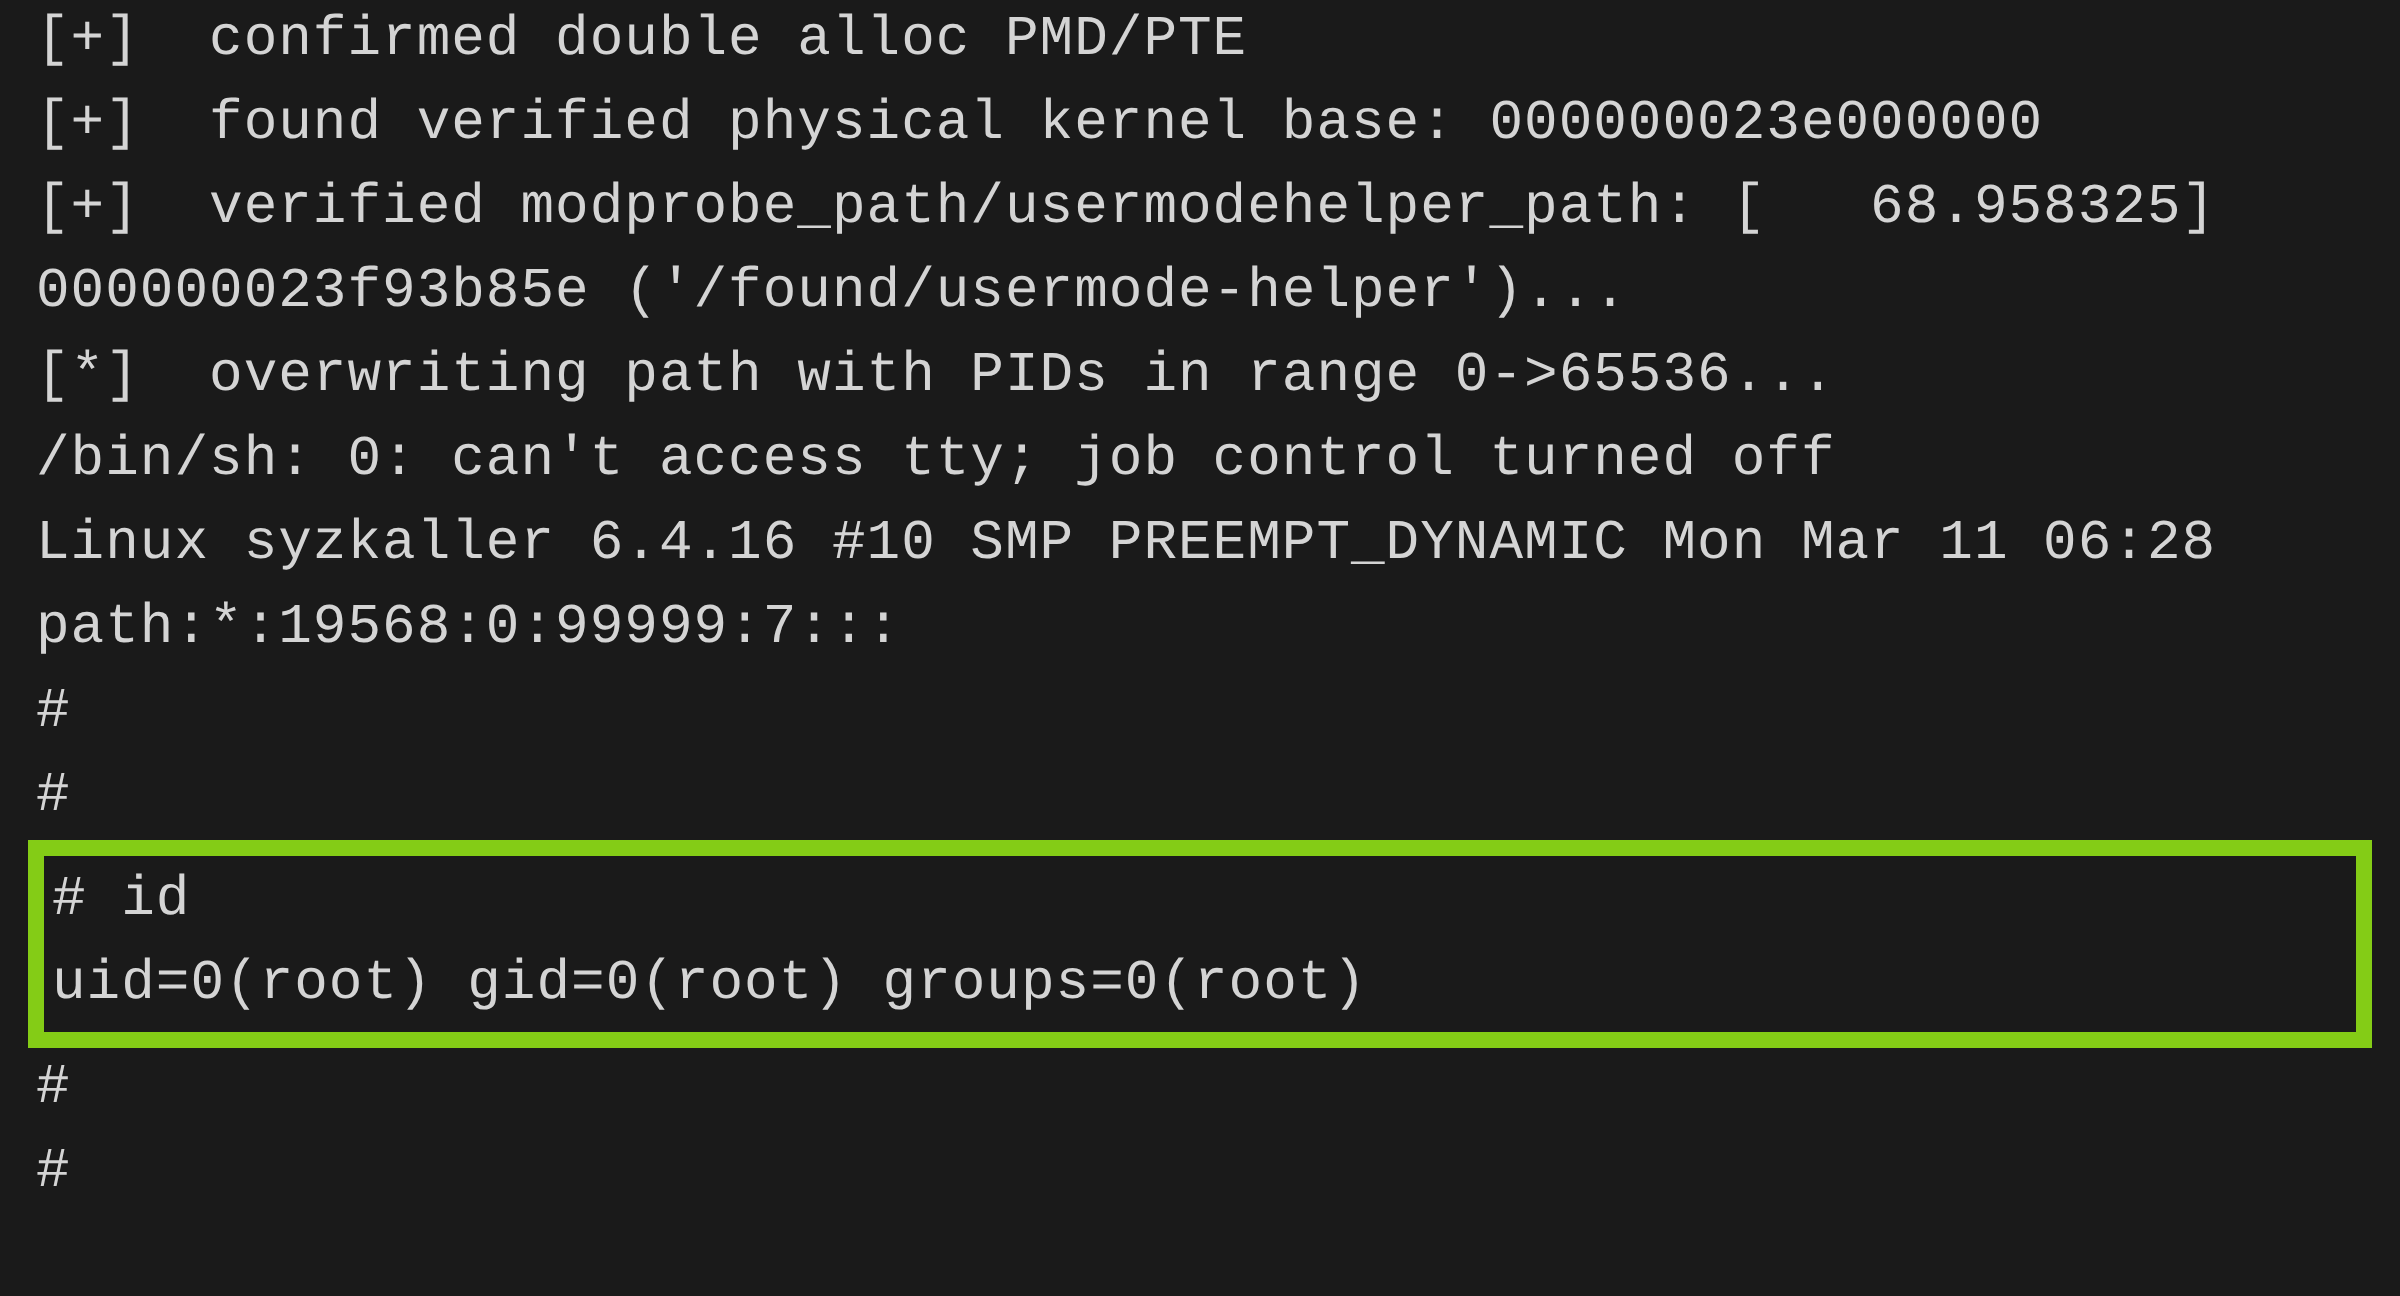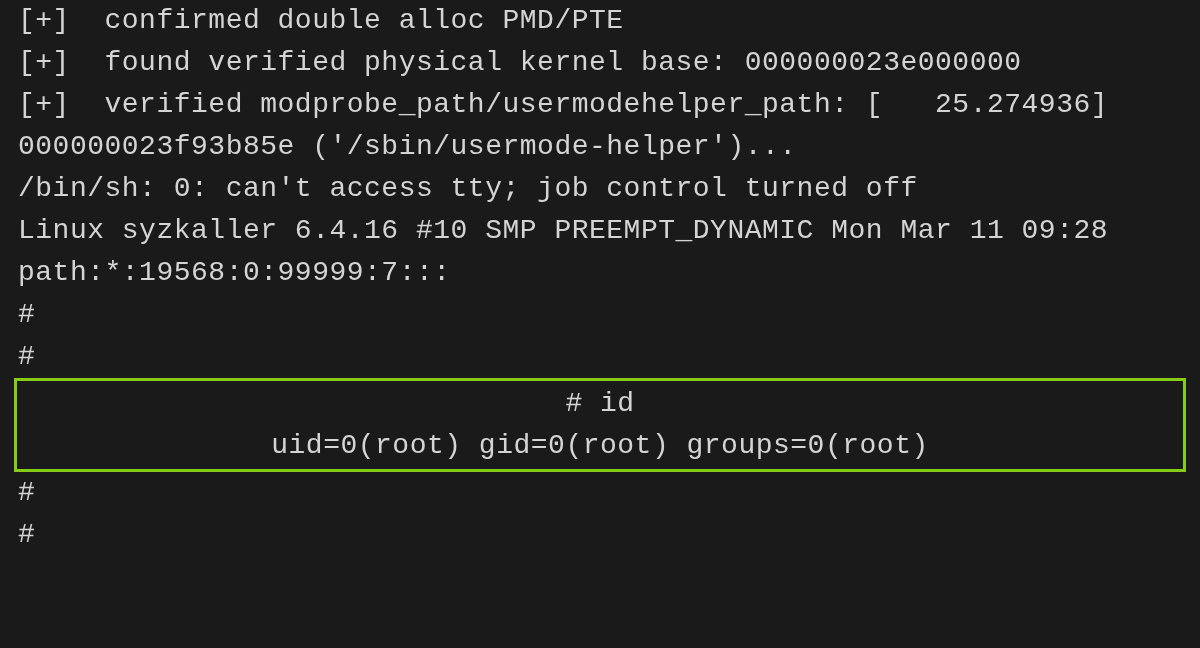--- a/index.html
+++ b/index.html
@@ -17,37 +17,37 @@
       width: 1200px;
       height: 648px;
       overflow: hidden;
       letter-spacing: 0.5px;
     }
     .terminal-line {
       white-space: pre;
       overflow: hidden;
     }
     .highlight-box {
-      border: 3px solid #84cc16;
+      border: 8px solid #84cc16;
       padding: 2px 4px;
       margin-left: -4px;
       margin-right: -4px;
-      text-align: center;
     }
   </style>
 </head>
 <body>
 
 <div>
   <div class="terminal-line">[+]  confirmed double alloc PMD/PTE</div>
   <div class="terminal-line">[+]  found verified physical kernel base: 000000023e000000</div>
-  <div class="terminal-line">[+]  verified modprobe_path/usermodehelper_path: [   25.274936]</div>
-  <div class="terminal-line">000000023f93b85e ('/sbin/usermode-helper')...</div>
+  <div class="terminal-line">[+]  verified modprobe_path/usermodehelper_path: [   68.958325]</div>
+  <div class="terminal-line">000000023f93b85e ('/found/usermode-helper')...</div>
+  <div class="terminal-line">[*]  overwriting path with PIDs in range 0-&gt;65536...</div>
   <div class="terminal-line">/bin/sh: 0: can't access tty; job control turned off</div>
-  <div class="terminal-line">Linux syzkaller 6.4.16 #10 SMP PREEMPT_DYNAMIC Mon Mar 11 09:28</div>
+  <div class="terminal-line">Linux syzkaller 6.4.16 #10 SMP PREEMPT_DYNAMIC Mon Mar 11 06:28</div>
   <div class="terminal-line">path:*:19568:0:99999:7:::</div>
   <div class="terminal-line">#</div>
   <div class="terminal-line">#</div>
   <div class="highlight-box">
     <div class="terminal-line"># id</div>
     <div class="terminal-line">uid=0(root) gid=0(root) groups=0(root)</div>
   </div>
   <div class="terminal-line">#</div>
   <div class="terminal-line">#</div>
 </div>

